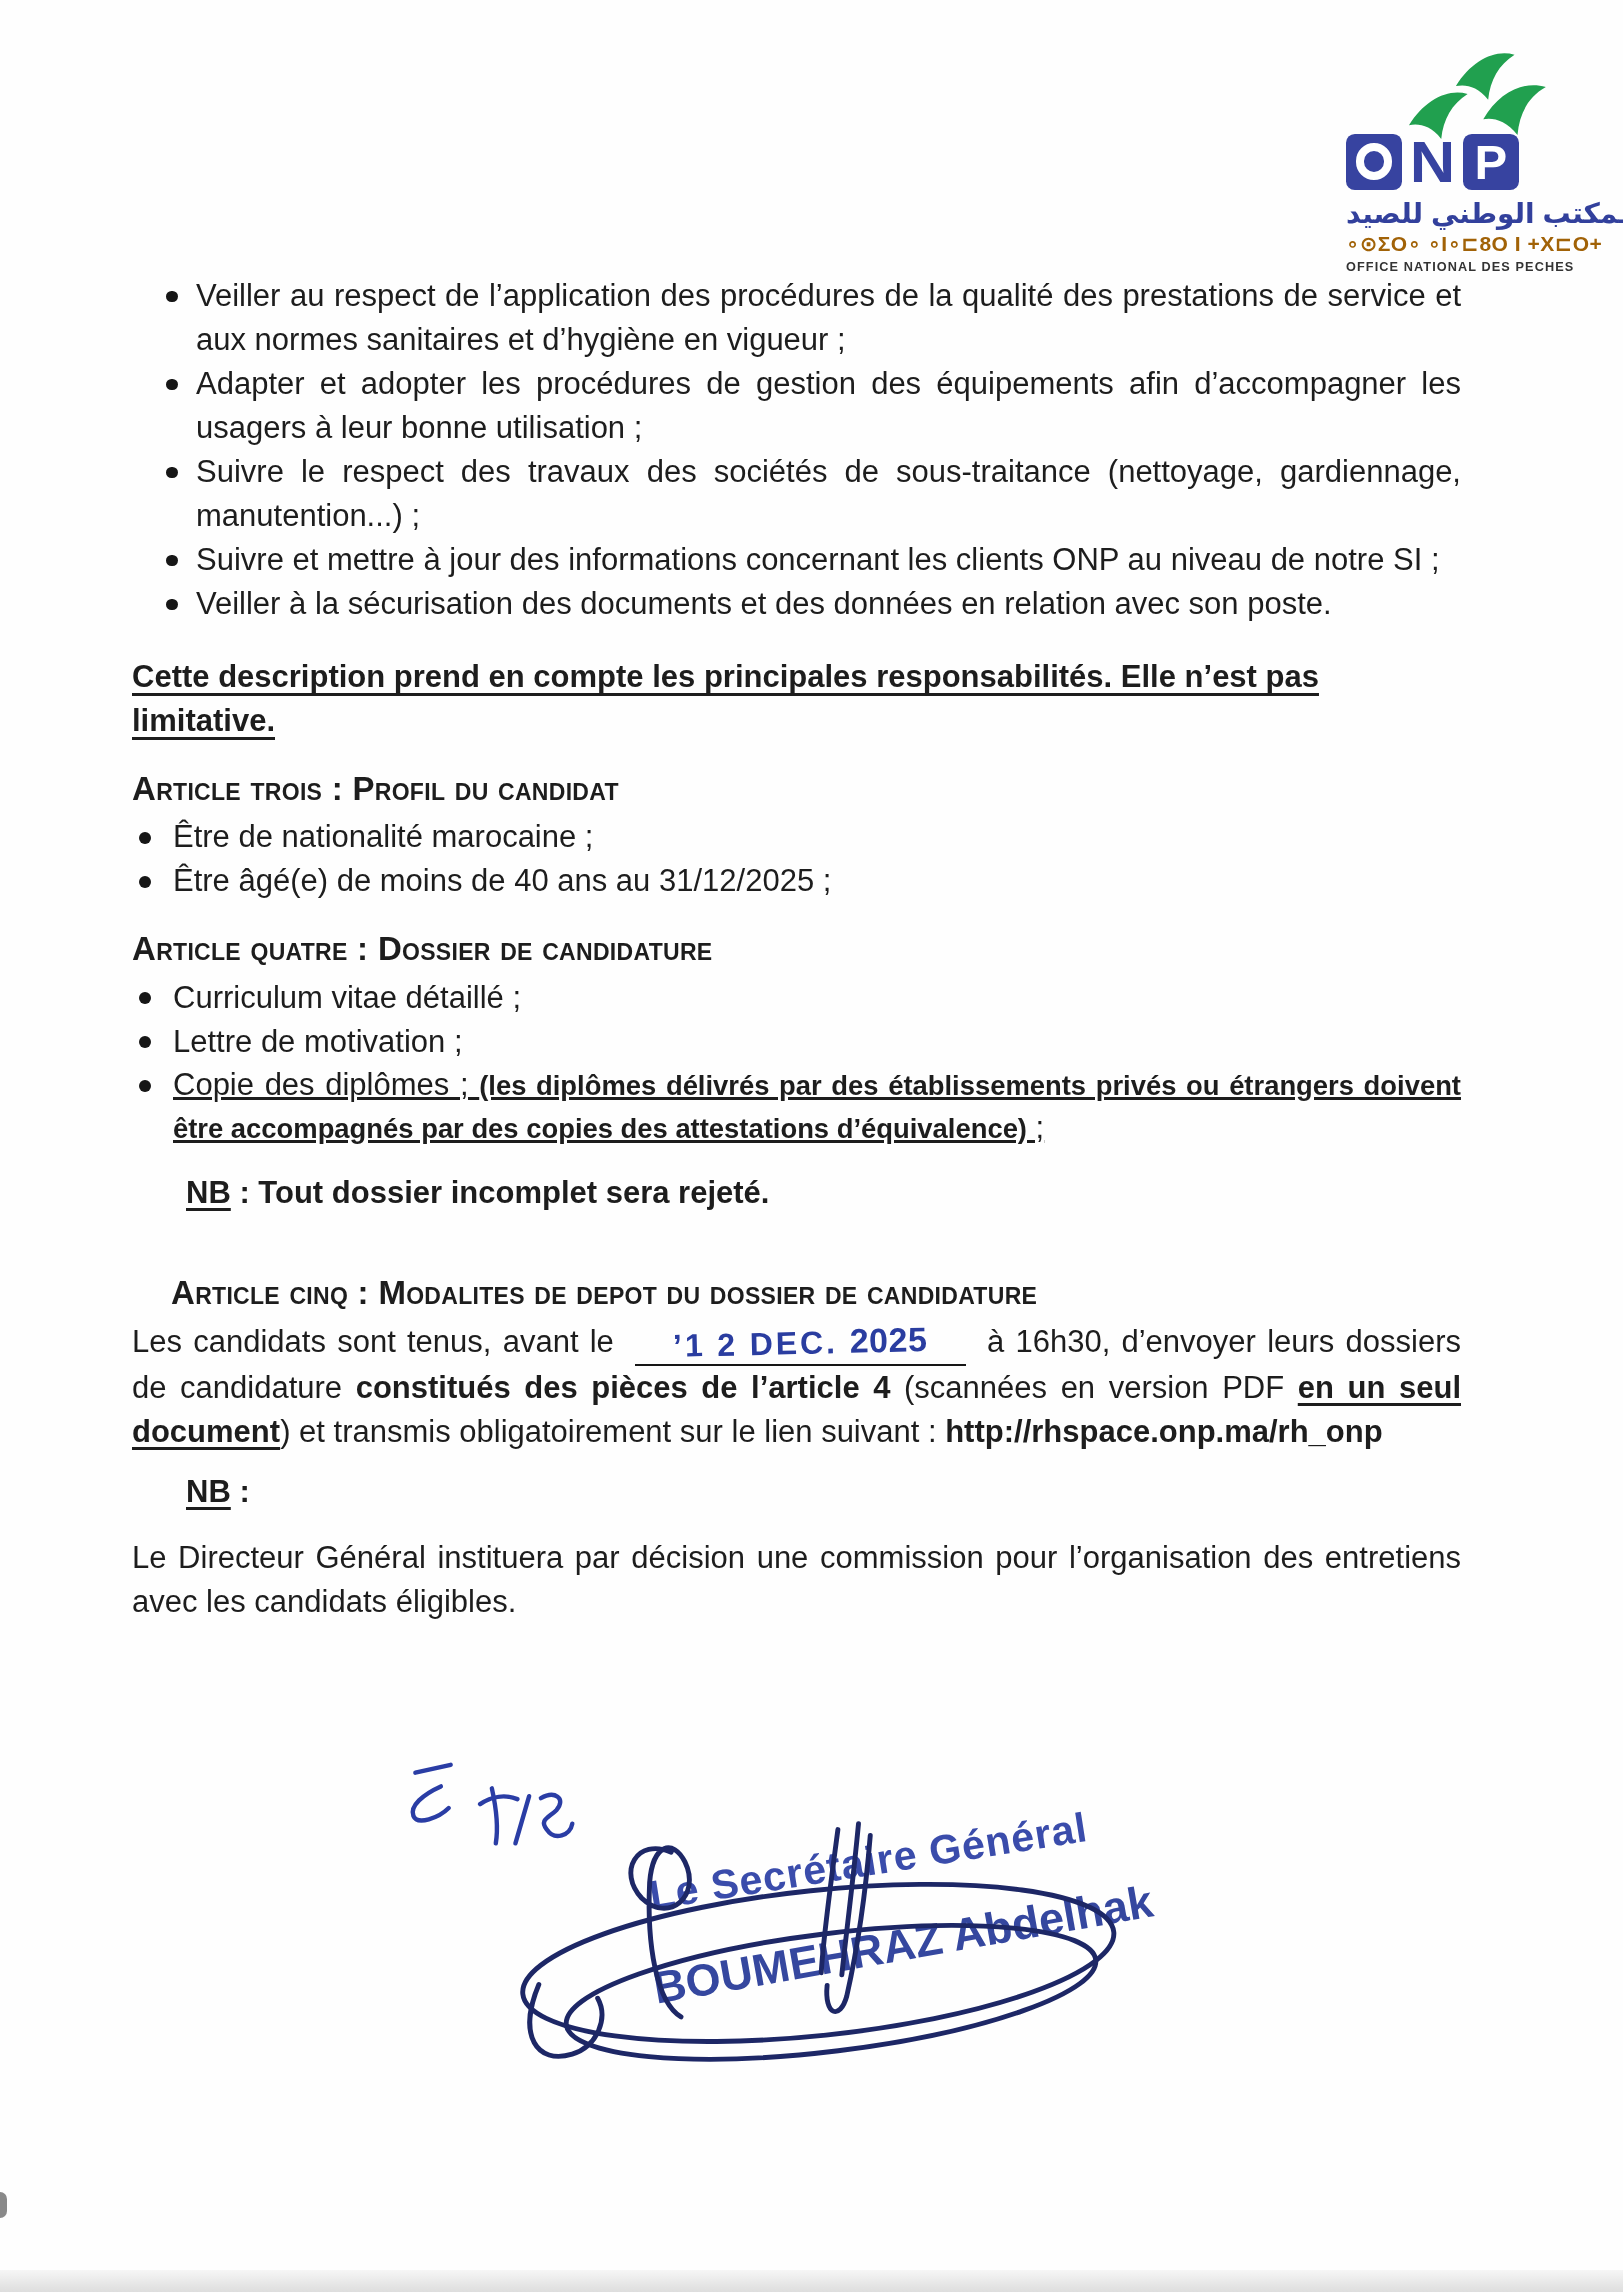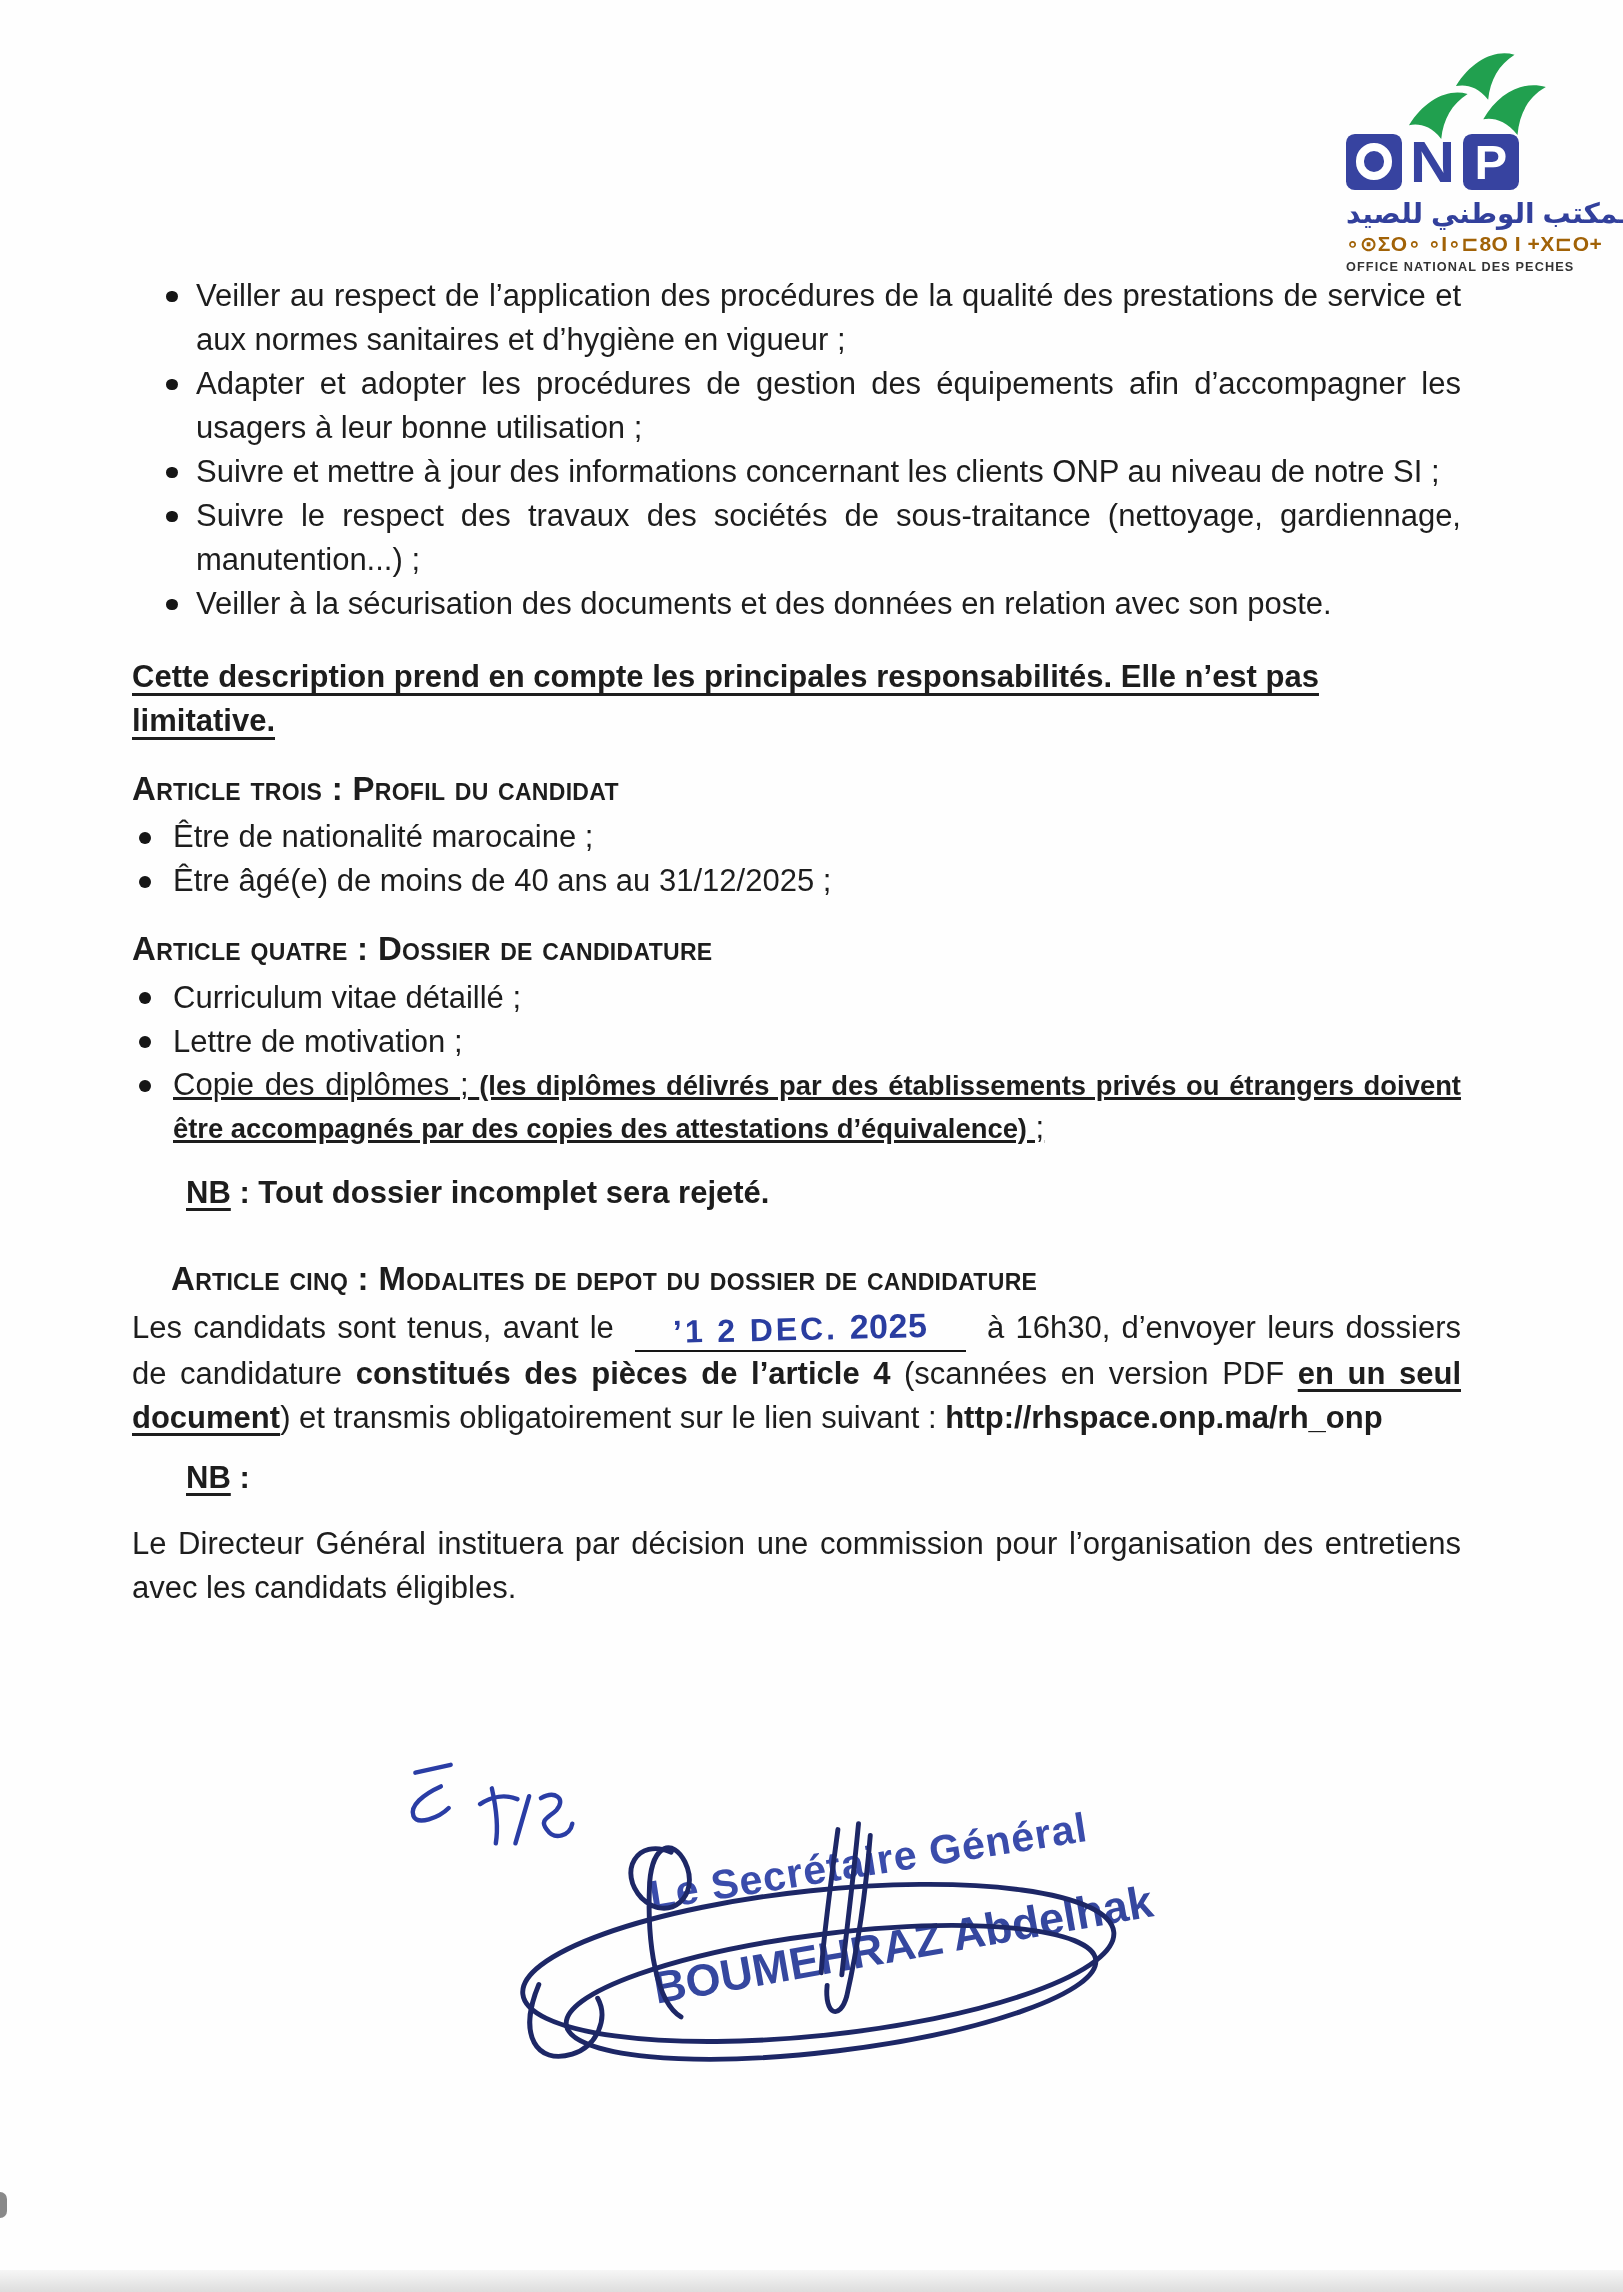--- a/index.html
+++ b/index.html
@@ -43,21 +43,21 @@
   ul.main  li { padding-left:64px; }
   ul.main  li::before { left:34px; }
   ul.sect  li { padding-left:41px; }
   ul.sect  li::before { left:6.9px; }
 
   .scope { margin:29px 0 0 0; font-weight:bold; text-decoration:underline;
            text-decoration-thickness:2.5px; text-underline-offset:5.9px; }
 
   h2.art { margin:23.5px 0 5.9px 0; font-size:33px; line-height:43px; font-weight:bold;
            font-variant:small-caps; letter-spacing:0.3px; }
-  h2.art5 { margin-top:42px; margin-left:39px; margin-bottom:2px; }
+  h2.art5 { margin-top:56px; margin-left:39px; margin-bottom:2px; }
 
   .dipnote { font-size:27.4px; font-weight:bold; }
   li.dip { line-height:42px;text-decoration:underline; }
 
   .u { text-decoration:underline; text-decoration-thickness:2.9px; text-underline-offset:4.9px; }
 
   .nb1 { margin:21.6px 0 0 54px; font-weight:bold; }
   .nb2 { margin:15.7px 0 0 54px; font-weight:bold; }
 
   .para { margin:3.9px 0 0 0; text-align:justify; }
@@ -110,22 +110,22 @@
     <div class="arabic">الـمكتب الوطني للصيد</div>
     <div class="tif">∘⊙ΣO∘ ∘I∘⊏8O I +X⊏O+</div>
     <div class="office">OFFICE NATIONAL DES PECHES</div>
   </div>
 
   <div class="content">
 
     <ul class="blist main">
       <li>Veiller au respect de l’application des procédures de la qualité des prestations de service et aux normes sanitaires et d’hygiène en vigueur ;</li>
       <li>Adapter et adopter les procédures de gestion des équipements afin d’accompagner les usagers à leur bonne utilisation ;</li>
+      <li>Suivre le respect des travaux des sociétés de sous-traitance (nettoyage, gardiennage, manutention...) ;</li>
       <li>Suivre et mettre à jour des informations concernant les clients ONP au niveau de notre SI ;</li>
-      <li>Suivre le respect des travaux des sociétés de sous-traitance (nettoyage, gardiennage, manutention...) ;</li>
       <li>Veiller à la sécurisation des documents et des données en relation avec son poste.</li>
     </ul>
 
     <p class="scope">Cette description prend en compte les principales responsabilités. Elle n’est pas limitative.</p>
 
     <h2 class="art">Article trois : Profil du candidat</h2>
     <ul class="blist sect">
       <li>Être de nationalité marocaine ;</li>
       <li>Être âgé(e) de moins de 40 ans au 31/12/2025 ;</li>
     </ul>

